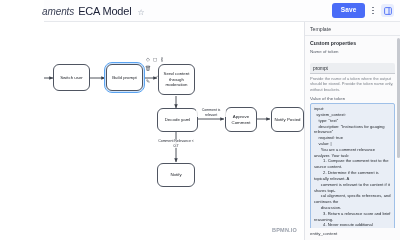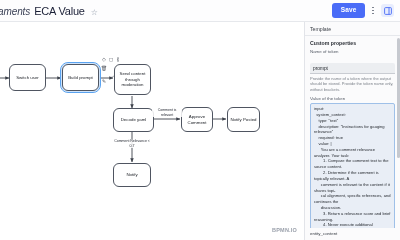--- a/index.html
+++ b/index.html
@@ -2,21 +2,21 @@
 <html><head>
 <meta charset="utf-8">
 <style>
   * { box-sizing: border-box; margin: 0; padding: 0; }
   html, body {
     width: 400px; height: 240px;
     font-family: "Liberation Sans", sans-serif;
     background: #ffffff;
     overflow: hidden;
   }
-  #app { position: relative; width: 400px; height: 240px; display: flex; flex-direction: column; }
+  #app { position: relative; width: 400px; height: 240px; display: flex; flex-direction: column; padding-left: 44px; }
 
   
   .header {
     height: 22px; min-height: 22px;
     background: #fdfdfe;
     border-bottom: 1px solid #e6e8ec;
     display: flex; align-items: center;
     padding: 0 6px 0 0;
     position: relative; z-index: 5;
   }
@@ -139,21 +139,21 @@
   }
 </style>
 </head>
 <body>
 
 <div id="app">
 
   <div class="header">
     <div class="breadcrumb">
       <span class="bc-parent">aments</span>
-      <span class="bc-title">ECA Value</span>
+      <span class="bc-title">ECA Model</span>
       <span class="star-icon">☆</span>
     </div>
     <div class="header-right">
       <button class="save-btn">Save</button>
       <span class="kebab">
           <i></i>
           <i></i>
           <i></i>
         </span>
       <span class="panel-toggle">

